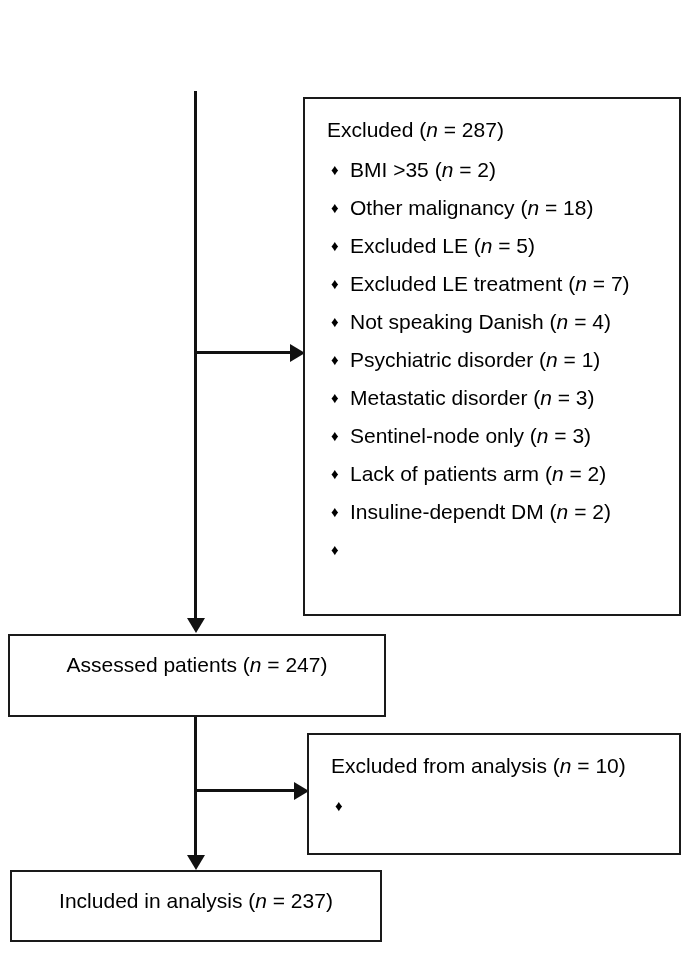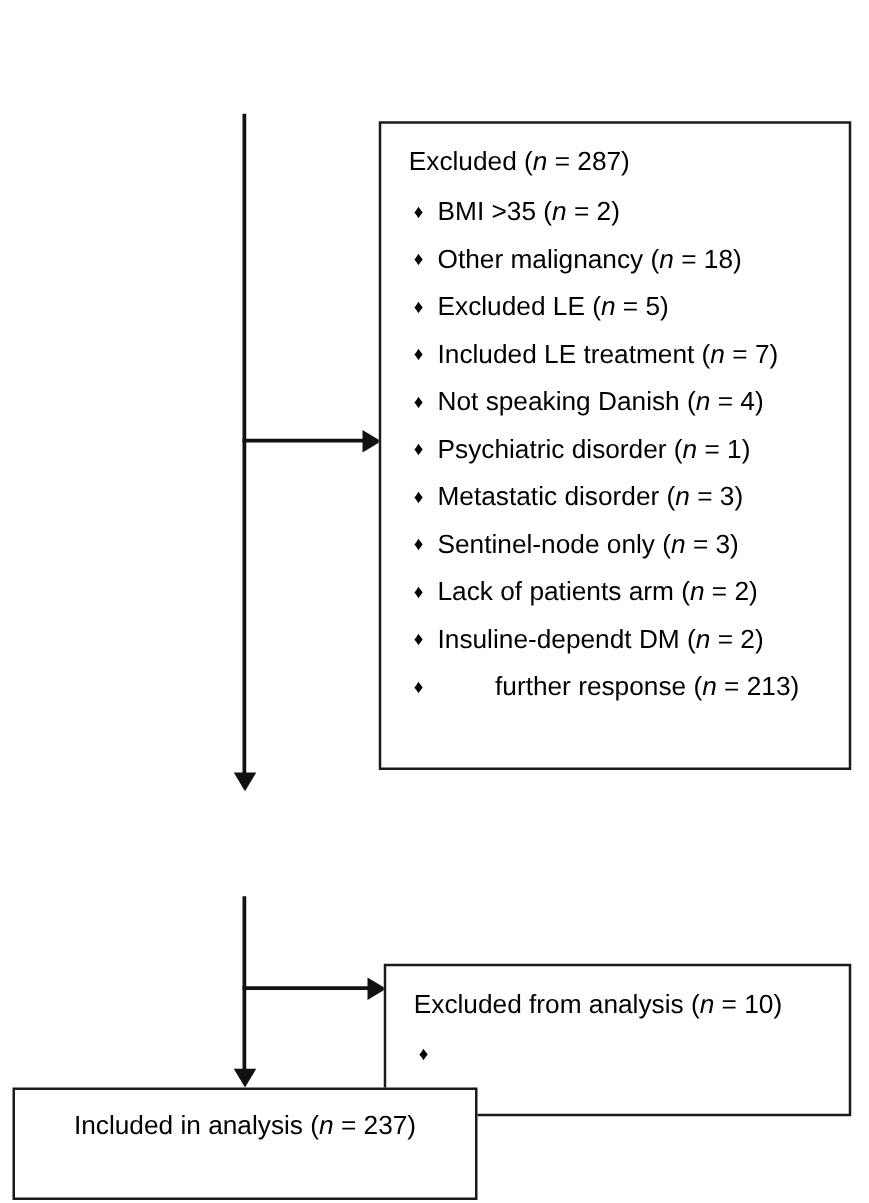--- a/index.html
+++ b/index.html
@@ -111,42 +111,45 @@
   <div class="hline" style="left:194px; top:351px; width:100px;"></div>
   <div class="arrow-right" style="left:290px; top:344px;"></div>
 
   <div class="box list-box" style="left:303px; top:97px; width:378px; height:519px;">
     <div class="list-title" style="left:22px; top:18px;text-align:center;"><span>Excluded (</span><span class="n-ital">n</span><span> = 287)</span></div>
 
     <ul class="items" style="left:26px; top:58px;">
       <li style="top:0px;"><span class="bullet">♦</span><span>BMI &gt;35 (</span><span class="n-ital">n</span><span> = 2)</span></li>
       <li style="top:12px;"><span class="bullet">♦</span><span>Other malignancy (</span><span class="n-ital">n</span><span> = 18)</span></li>
       <li style="top:24px;"><span class="bullet">♦</span><span>Excluded LE (</span><span class="n-ital">n</span><span> = 5)</span></li>
-      <li style="top:36px;"><span class="bullet">♦</span><span>Included LE treatment (</span><span class="n-ital">n</span><span> = 7)</span></li>
+      <li style="top:36px;"><span class="bullet">♦</span><span>Excluded LE treatment (</span><span class="n-ital">n</span><span> = 7)</span></li>
       <li style="top:48px;"><span class="bullet">♦</span><span>Not speaking Danish (</span><span class="n-ital">n</span><span> = 4)</span></li>
       <li style="top:60px;"><span class="bullet">♦</span><span>Psychiatric disorder (</span><span class="n-ital">n</span><span> = 1)</span></li>
       <li style="top:72px;"><span class="bullet">♦</span><span>Metastatic disorder (</span><span class="n-ital">n</span><span> = 3)</span></li>
       <li style="top:84px;"><span class="bullet">♦</span><span>Sentinel-node only (</span><span class="n-ital">n</span><span> = 3)</span></li>
       <li style="top:96px;"><span class="bullet">♦</span><span>Lack of patients arm (</span><span class="n-ital">n</span><span> = 2)</span></li>
       <li style="top:108px;"><span class="bullet">♦</span><span>Insuline-dependt DM (</span><span class="n-ital">n</span><span> = 2)</span></li>
-      <li style="top:120px;"><span class="bullet">♦</span><span class="cont"><span>further response (</span><span class="n-ital">n</span><span> = 213)</span></span></li>
+      <li style="top:120px;"><span class="bullet">♦</span></li>
     </ul>
   </div>
 
+  <div class="box box-center" style="left:8px; top:634px; width:378px; height:83px;">
+    <div class="box-text"><span>Assessed patients (</span><span class="n-ital">n</span><span> = 247)</span></div>
+  </div>
 
   <div class="vline" style="left:194px; top:717px; height:141px;"></div>
   <div class="arrow-down" style="left:187px; top:855px;"></div>
 
   <div class="hline" style="left:194px; top:789px; width:104px;"></div>
   <div class="arrow-right" style="left:294px; top:782px;"></div>
 
-  <div class="box list-box" style="left:307px; top:771px; width:374px; height:122px;padding-left:44px;">
+  <div class="box list-box" style="left:307px; top:733px; width:374px; height:122px;padding-left:44px;">
     <div class="list-title" style="left:22px; top:18px;"><span>Excluded from analysis (</span><span class="n-ital">n</span><span> = 10)</span></div>
     <ul class="items" style="left:26px; top:58px;">
       <li style="top:0px;"><span class="bullet">♦</span></li>
     </ul>
   </div>
 
-  <div class="box box-center" style="left:10px; top:870px; width:372px; height:90px;">
+  <div class="box box-center" style="left:10px; top:870px; width:372px; height:72px;">
     <div class="box-text"><span>Included in analysis (</span><span class="n-ital">n</span><span> = 237)</span></div>
   </div>
 
 </div>
 
 </body></html>

